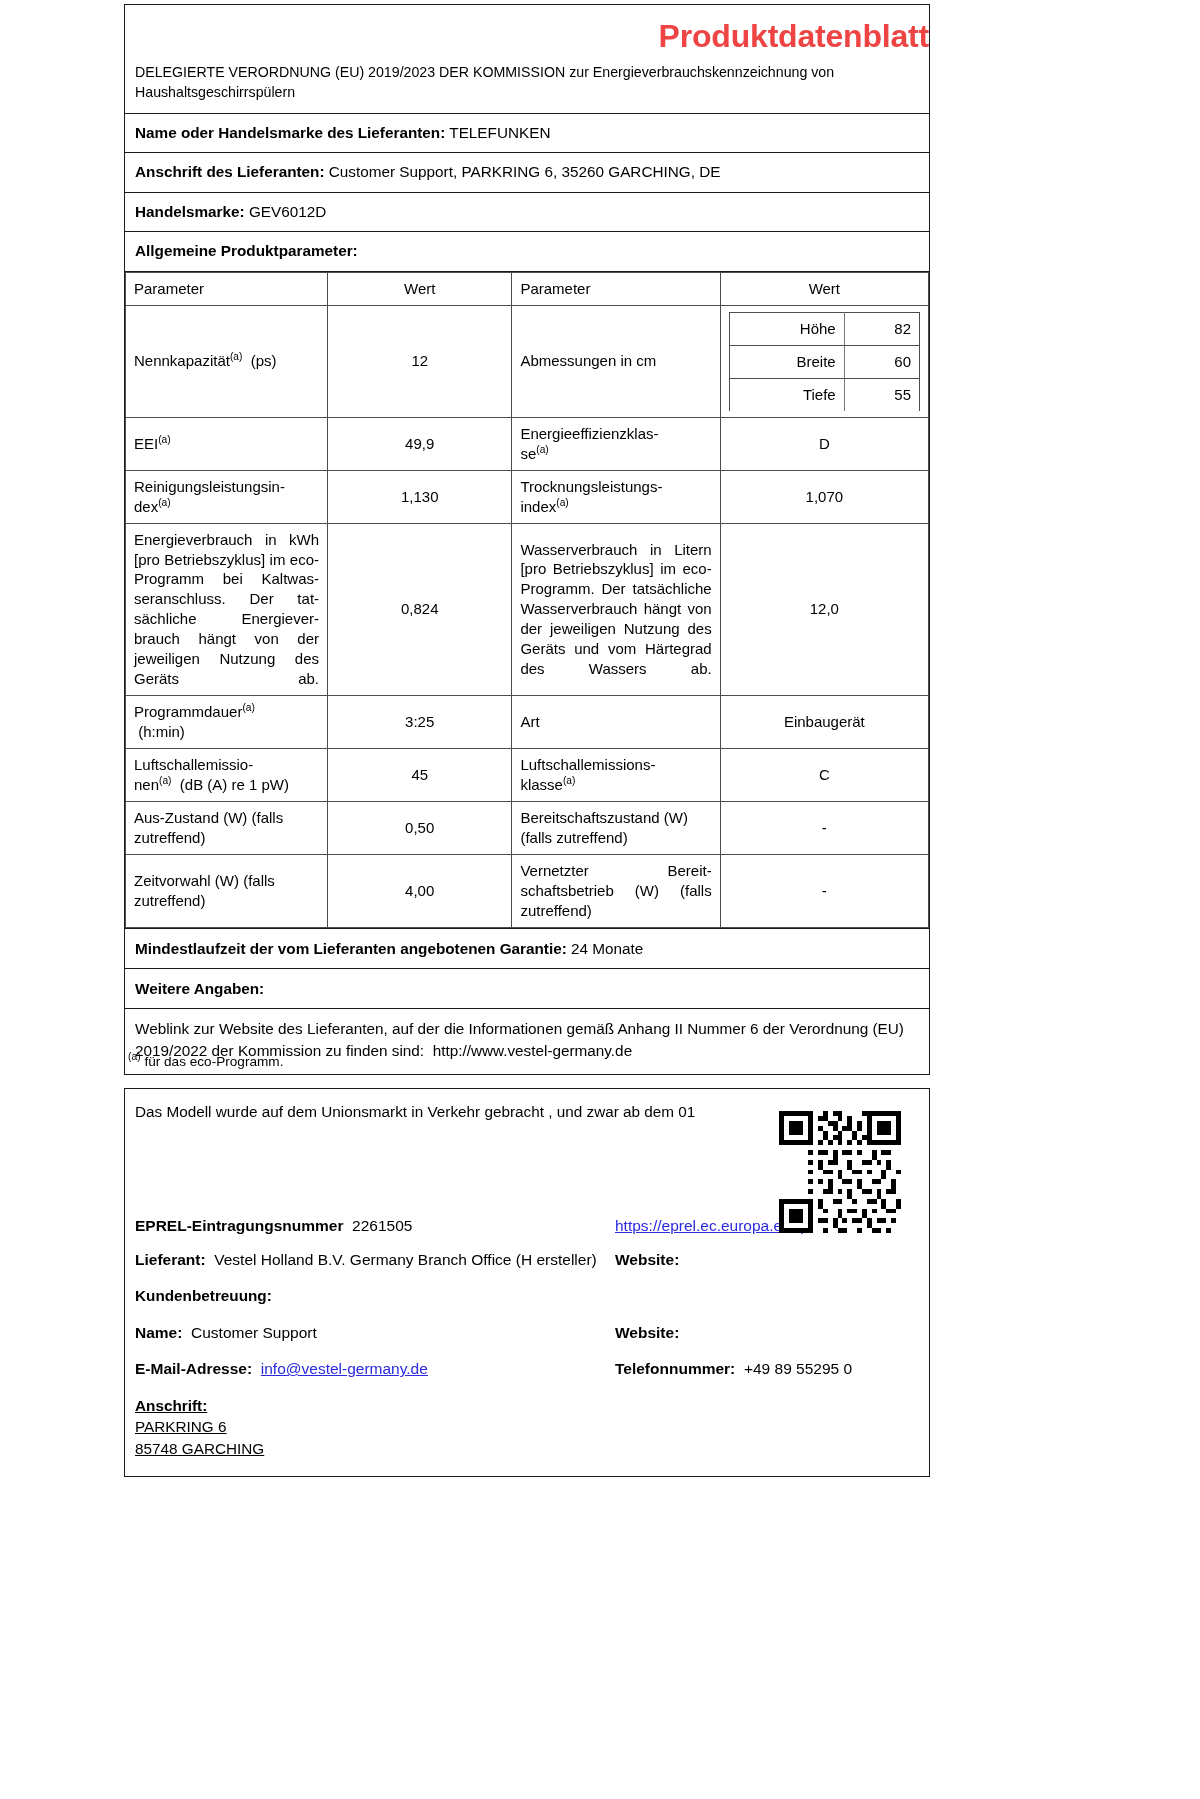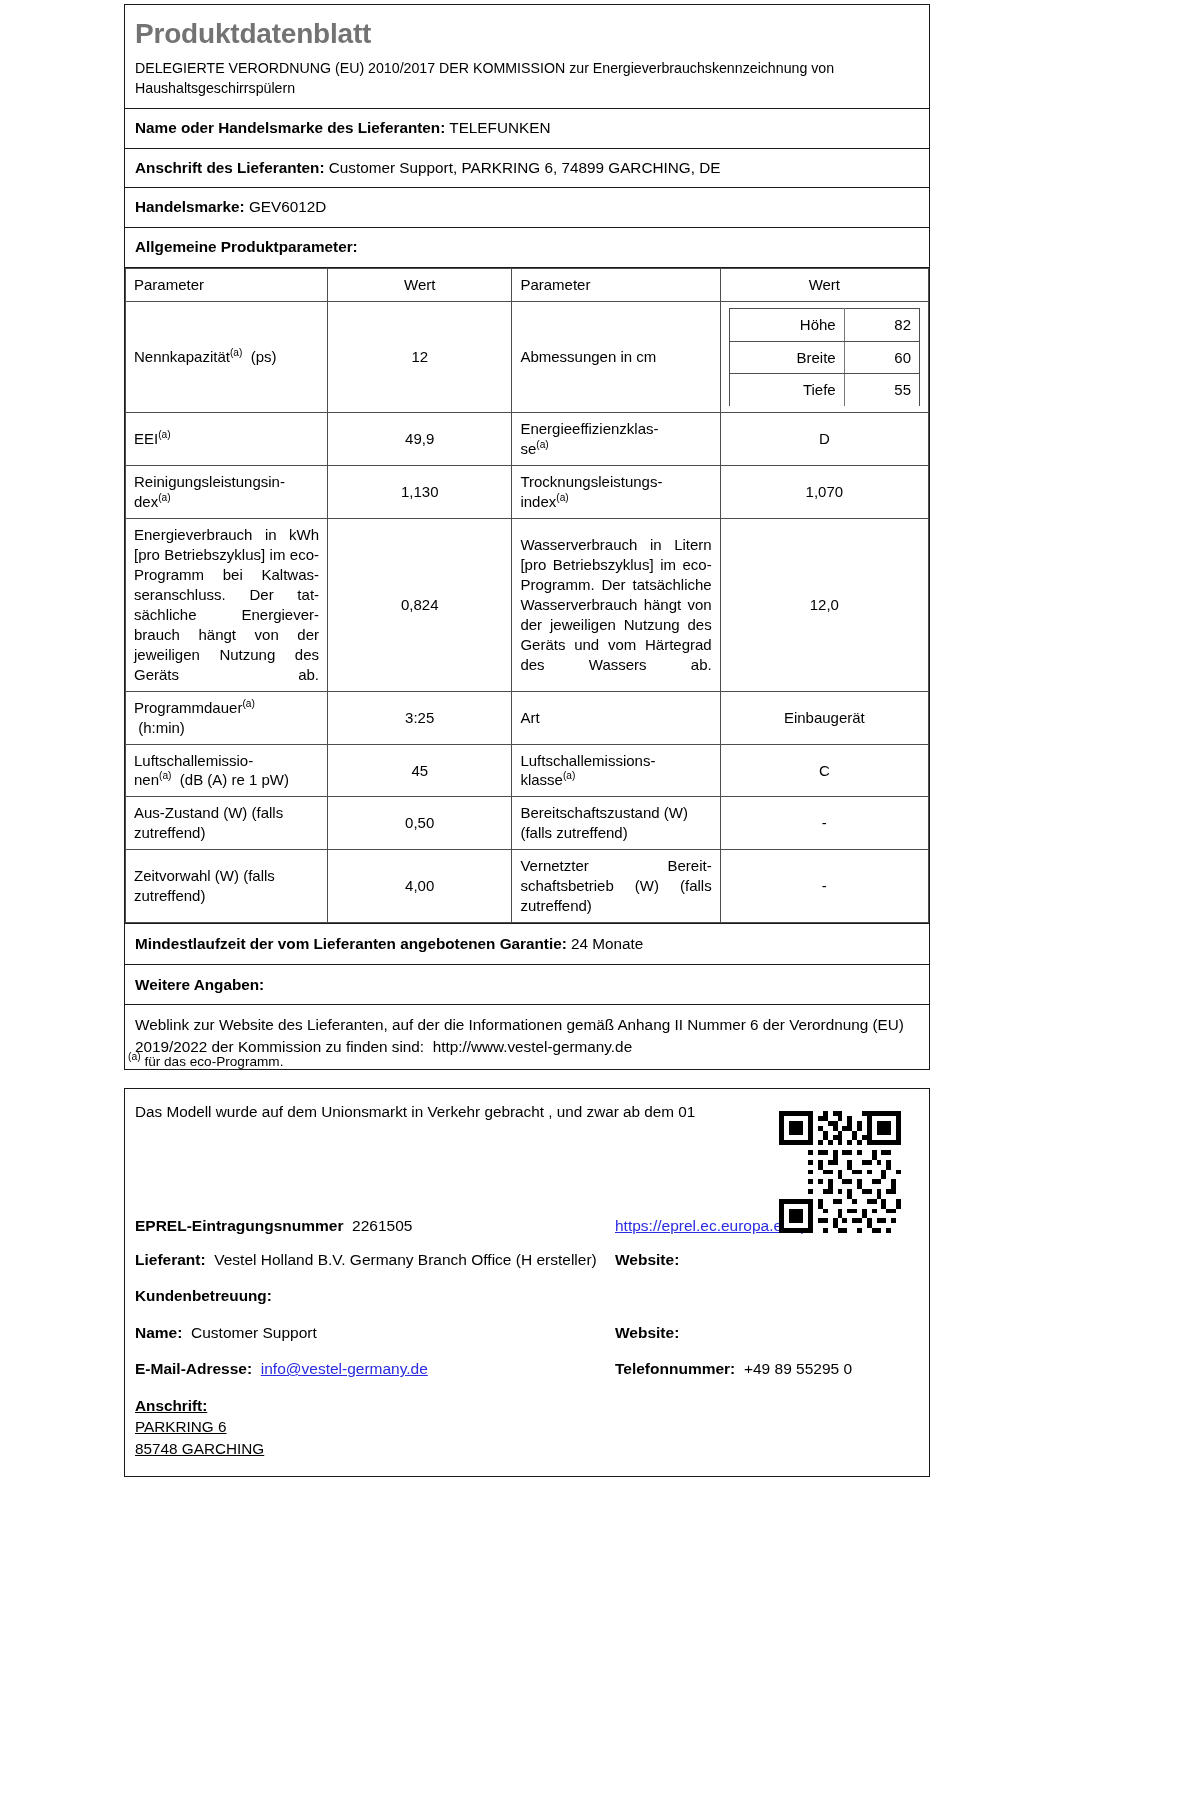--- a/index.html
+++ b/index.html
@@ -29,26 +29,27 @@
     width: 806px;
     box-sizing: border-box;
     border: 1.5px solid #1a1a1a;
     background: #fff;
   }
   #frame-main { top: 4px; }
   #frame-footer { top: 1088px; }
 
   
   .title {
-    font-size: 28px;
+    font-size: 32px;
     font-weight: bold;
-    color: #737373;
+    color: #ef4444;
     letter-spacing: -0.2px;
     padding: 14px 0 0 10px;
     line-height: 1.1;
+    text-align: right;
   }
   .subtitle {
     padding: 8px 12px 10px 10px;
     font-size: 14.2px;
     line-height: 1.42;
   }
   .row-line {
     border-top: 1.5px solid #1a1a1a;
     padding: 9px 10px 9px 10px;
     font-size: 15.3px;
@@ -153,30 +154,30 @@
   .spacer-96 { height: 96px; }
 </style>
 </head>
 <body>
 
 <div class="page">
 
   <div class="frame" id="frame-main">
 
     <div class="title">Produktdatenblatt</div>
-    <div class="subtitle">DELEGIERTE VERORDNUNG (EU) 2010/2017 DER KOMMISSION zur Energieverbrauchskennzeichnung von Haushaltsgeschirrspülern</div>
+    <div class="subtitle">DELEGIERTE VERORDNUNG (EU) 2019/2023 DER KOMMISSION zur Energieverbrauchskennzeichnung von Haushaltsgeschirrspülern</div>
 
     <div class="row-line">
       <span class="lbl">Name oder Handelsmarke des Lieferanten:</span>
       <span class="val">TELEFUNKEN</span>
     </div>
 
     <div class="row-line">
       <span class="lbl">Anschrift des Lieferanten:</span>
-      <span class="val">Customer Support, PARKRING 6, 74899 GARCHING, DE</span>
+      <span class="val">Customer Support, PARKRING 6, 35260 GARCHING, DE</span>
     </div>
 
     <div class="row-line">
       <span class="lbl">Handelsmarke:</span>
       <span class="val">GEV6012D</span>
     </div>
 
     <div class="row-line">
       <span class="lbl">Allgemeine Produktparameter:</span>
     </div>

